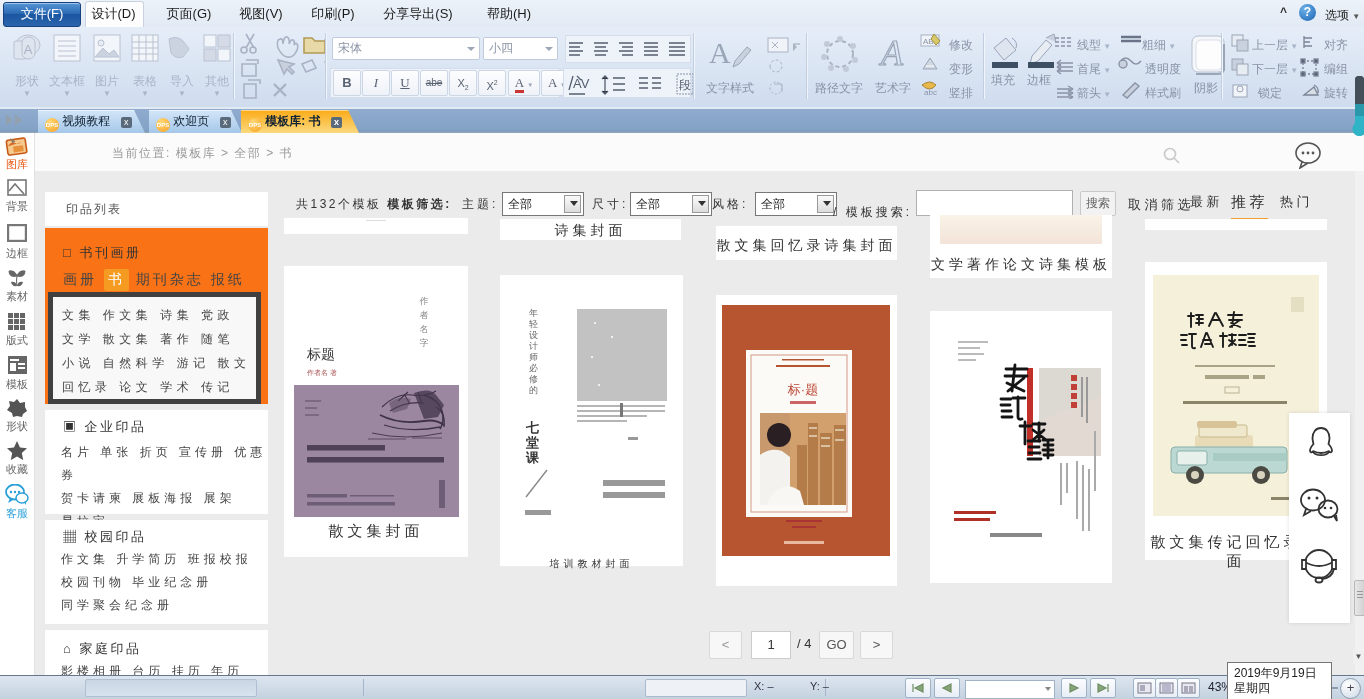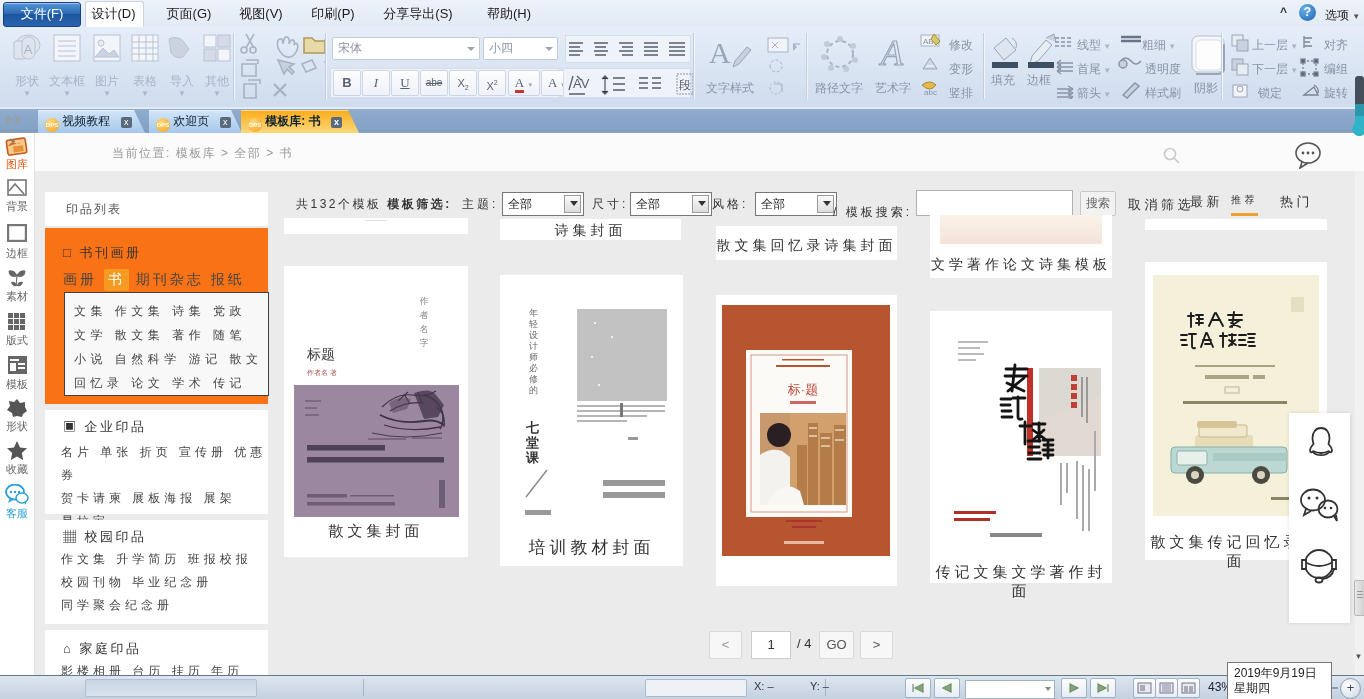--- a/index.html
+++ b/index.html
@@ -356,21 +356,21 @@
     <path d="M5 14 l-2 5 6 -3.5" fill="#2b9fd8"></path>
     <ellipse cx="17" cy="14" rx="6" ry="5" fill="#fff" stroke="#2b9fd8" stroke-width="1.5"></ellipse>
     <path d="M19 18 l2 3 0 -4" fill="#2b9fd8"></path>
   </svg>
 <div id="content" class="a"></div>
 
 <div class="a" style="left:45px;top:192px;width:223px;height:34px;background:#fff;font-size:12px;color:#555"><span style="margin-left:21px;line-height:34px;letter-spacing:2px">印品列表</span></div>
 <div class="a" style="left:45px;top:228px;width:223px;height:176px;background:#f97316">
   <div style="position:absolute;left:18px;top:16px;font-size:13px;color:#333;letter-spacing:2.5px">□ 书刊画册</div>
   <div style="position:absolute;left:18px;top:41px;font-size:14px;color:#444;letter-spacing:3px">画册 <span style="display:inline-block;background:#f59b22;color:#fff;padding:2px 4px;border-radius:2px">书</span> 期刊杂志 报纸</div>
-  <div style="position:absolute;left:19px;top:64px;width:194px;height:96px;background:#f8f8f8;border:1px solid #404040;font-size:12px;color:#444;line-height:24px;padding:6px 0 0 9px;letter-spacing:4.5px">
+  <div style="position:absolute;left:3px;top:64px;width:194px;height:96px;background:#f8f8f8;border:5px solid #404040;font-size:12px;color:#444;line-height:24px;padding:6px 0 0 9px;letter-spacing:4.5px">
     文集 作文集 诗集 党政<br>文学 散文集 著作 随笔<br>小说 自然科学 游记 散文<br>回忆录 论文 学术 传记
   </div>
 </div>
 <div class="a" style="left:45px;top:410px;width:223px;height:104px;background:#fff">
   <div style="position:absolute;left:18px;top:8px;font-size:13px;color:#333;letter-spacing:2.5px">▣ 企业印品</div>
   <div style="position:absolute;left:16px;top:31px;font-size:12px;color:#444;line-height:23px;letter-spacing:4px">名片 单张 折页 宣传册 优惠券<br>贺卡请柬 展板海报 展架<br>易拉宝</div>
 </div>
 <div class="a" style="left:45px;top:520px;width:223px;height:104px;background:#fff">
   <div style="position:absolute;left:18px;top:8px;font-size:13px;color:#333;letter-spacing:2.5px">▦ 校园印品</div>
   <div style="position:absolute;left:16px;top:28px;font-size:12px;color:#444;line-height:23px;letter-spacing:4px">作文集 升学简历 班报校报<br>校园刊物 毕业纪念册<br>同学聚会纪念册</div>
@@ -391,21 +391,21 @@
   </div>
 <div class="a" style="left:712px;top:196px;font-size:12px;color:#333;letter-spacing:3px">风格:</div>
 <div class="a wcombo" style="left:755px;top:192px">
     <b></b>
   </div>
 <div class="a" style="left:833px;top:204px;font-size:12px;color:#333;letter-spacing:3px">/ 模板搜索:</div>
 <div class="a" style="left:916px;top:190px;width:155px;height:24px;background:#fff;border:1px solid #b0b0b0"></div>
 <div class="a" style="left:1080px;top:191px;width:34px;height:23px;background:#f2f2f2;border:1px solid #c8c8c8;border-radius:2px;font-size:12px;color:#666;text-align:center;line-height:23px">搜索</div>
 <div class="a" style="left:1128px;top:196px;font-size:13px;color:#333;letter-spacing:3.5px">取消筛选</div>
 <div class="a" style="left:1190px;top:193px;font-size:13px;color:#333;letter-spacing:3.5px">最新</div>
-<div class="a" style="left:1231px;top:193px;font-size:10px;color:#333;letter-spacing:3.5px;border-bottom:3px solid #f0a030;padding-bottom:6px">推荐</div>
+<div class="a" style="left:1231px;top:193px;font-size:15px;color:#333;letter-spacing:3.5px;border-bottom:3px solid #f0a030;padding-bottom:6px">推荐</div>
 <div class="a" style="left:1280px;top:193px;font-size:13px;color:#333;letter-spacing:3.5px">热门</div>
 
 <div class="card" style="left:284px;top:218px;width:184px;height:16px">
     <div style="position:absolute;left:50%;top:2px;width:20px;height:3px;margin-left:-10px;border-top:1px solid #ddd"></div>
   </div>
 <div class="card" style="left:500px;top:219px;width:181px;height:21px">
     <div class="cap" style="top:3px">诗集封面</div>
   </div>
 <div class="card" style="left:716px;top:226px;width:181px;height:34px">
     <div class="cap" style="top:11px">散文集回忆录诗集封面</div>
@@ -472,21 +472,21 @@
     <g fill="#999">
         <rect x="103" y="205" width="62" height="6"></rect>
         <rect x="103" y="217" width="62" height="6"></rect>
       </g>
     <g fill="#777">
         <rect x="120" y="128" width="3" height="14"></rect>
       </g>
     <rect x="25" y="235" width="26" height="5" fill="#999"></rect>
     <rect x="128" y="162" width="10" height="3" fill="#999"></rect>
   </svg>
-  <div class="cap" style="top:261px;font-size:17px">培训教材封面</div>
+  <div class="cap" style="top:282px;font-size:10px">培训教材封面</div>
 </div>
 <div class="card" id="c3" style="left:716px;top:295px;width:181px;height:291px">
   <div style="position:absolute;left:6px;top:10px;width:168px;height:251px;background:#b85531">
     <svg width="168" height="251">
       <rect x="24" y="45" width="106" height="167" fill="#fcfaf6"></rect>
       <rect x="29" y="50" width="96" height="157" fill="none" stroke="#d4988a" stroke-width="1"></rect>
       <g fill="#b85531">
           <rect x="60" y="54" width="42" height="1.5"></rect>
           <rect x="54" y="60" width="54" height="2"></rect>
         </g>
@@ -565,21 +565,20 @@
         </g>
     </g>
     <g fill="#b03028">
         <rect x="24" y="200" width="42" height="3"></rect>
         <rect x="24" y="207" width="36" height="3"></rect>
       </g>
     <g fill="#888">
         <rect x="60" y="222" width="52" height="4"></rect>
       </g>
   </svg>
-  <div class="cap" style="top:252px;font-size:15px">传记文集文学著作封面</div>
 </div>
 <div class="card" id="c5" style="left:1145px;top:262px;width:182px;height:298px">
   <div style="position:absolute;left:8px;top:13px;width:166px;height:241px;background:#f4f0da">
     <svg width="166" height="241">
       <rect x="138" y="22" width="13" height="15" fill="#e4dec2"></rect>
       <g stroke="#1c1c1c" stroke-width="1.9" stroke-linecap="round" fill="none">
         <g transform="translate(33,36)">
             <path d="M2 5 h6 M5 2 v14 M10 4 h7 M11 8 h6 M10 12 h7 M13 4 v10"></path>
           </g>
         <g transform="translate(54,36)">

